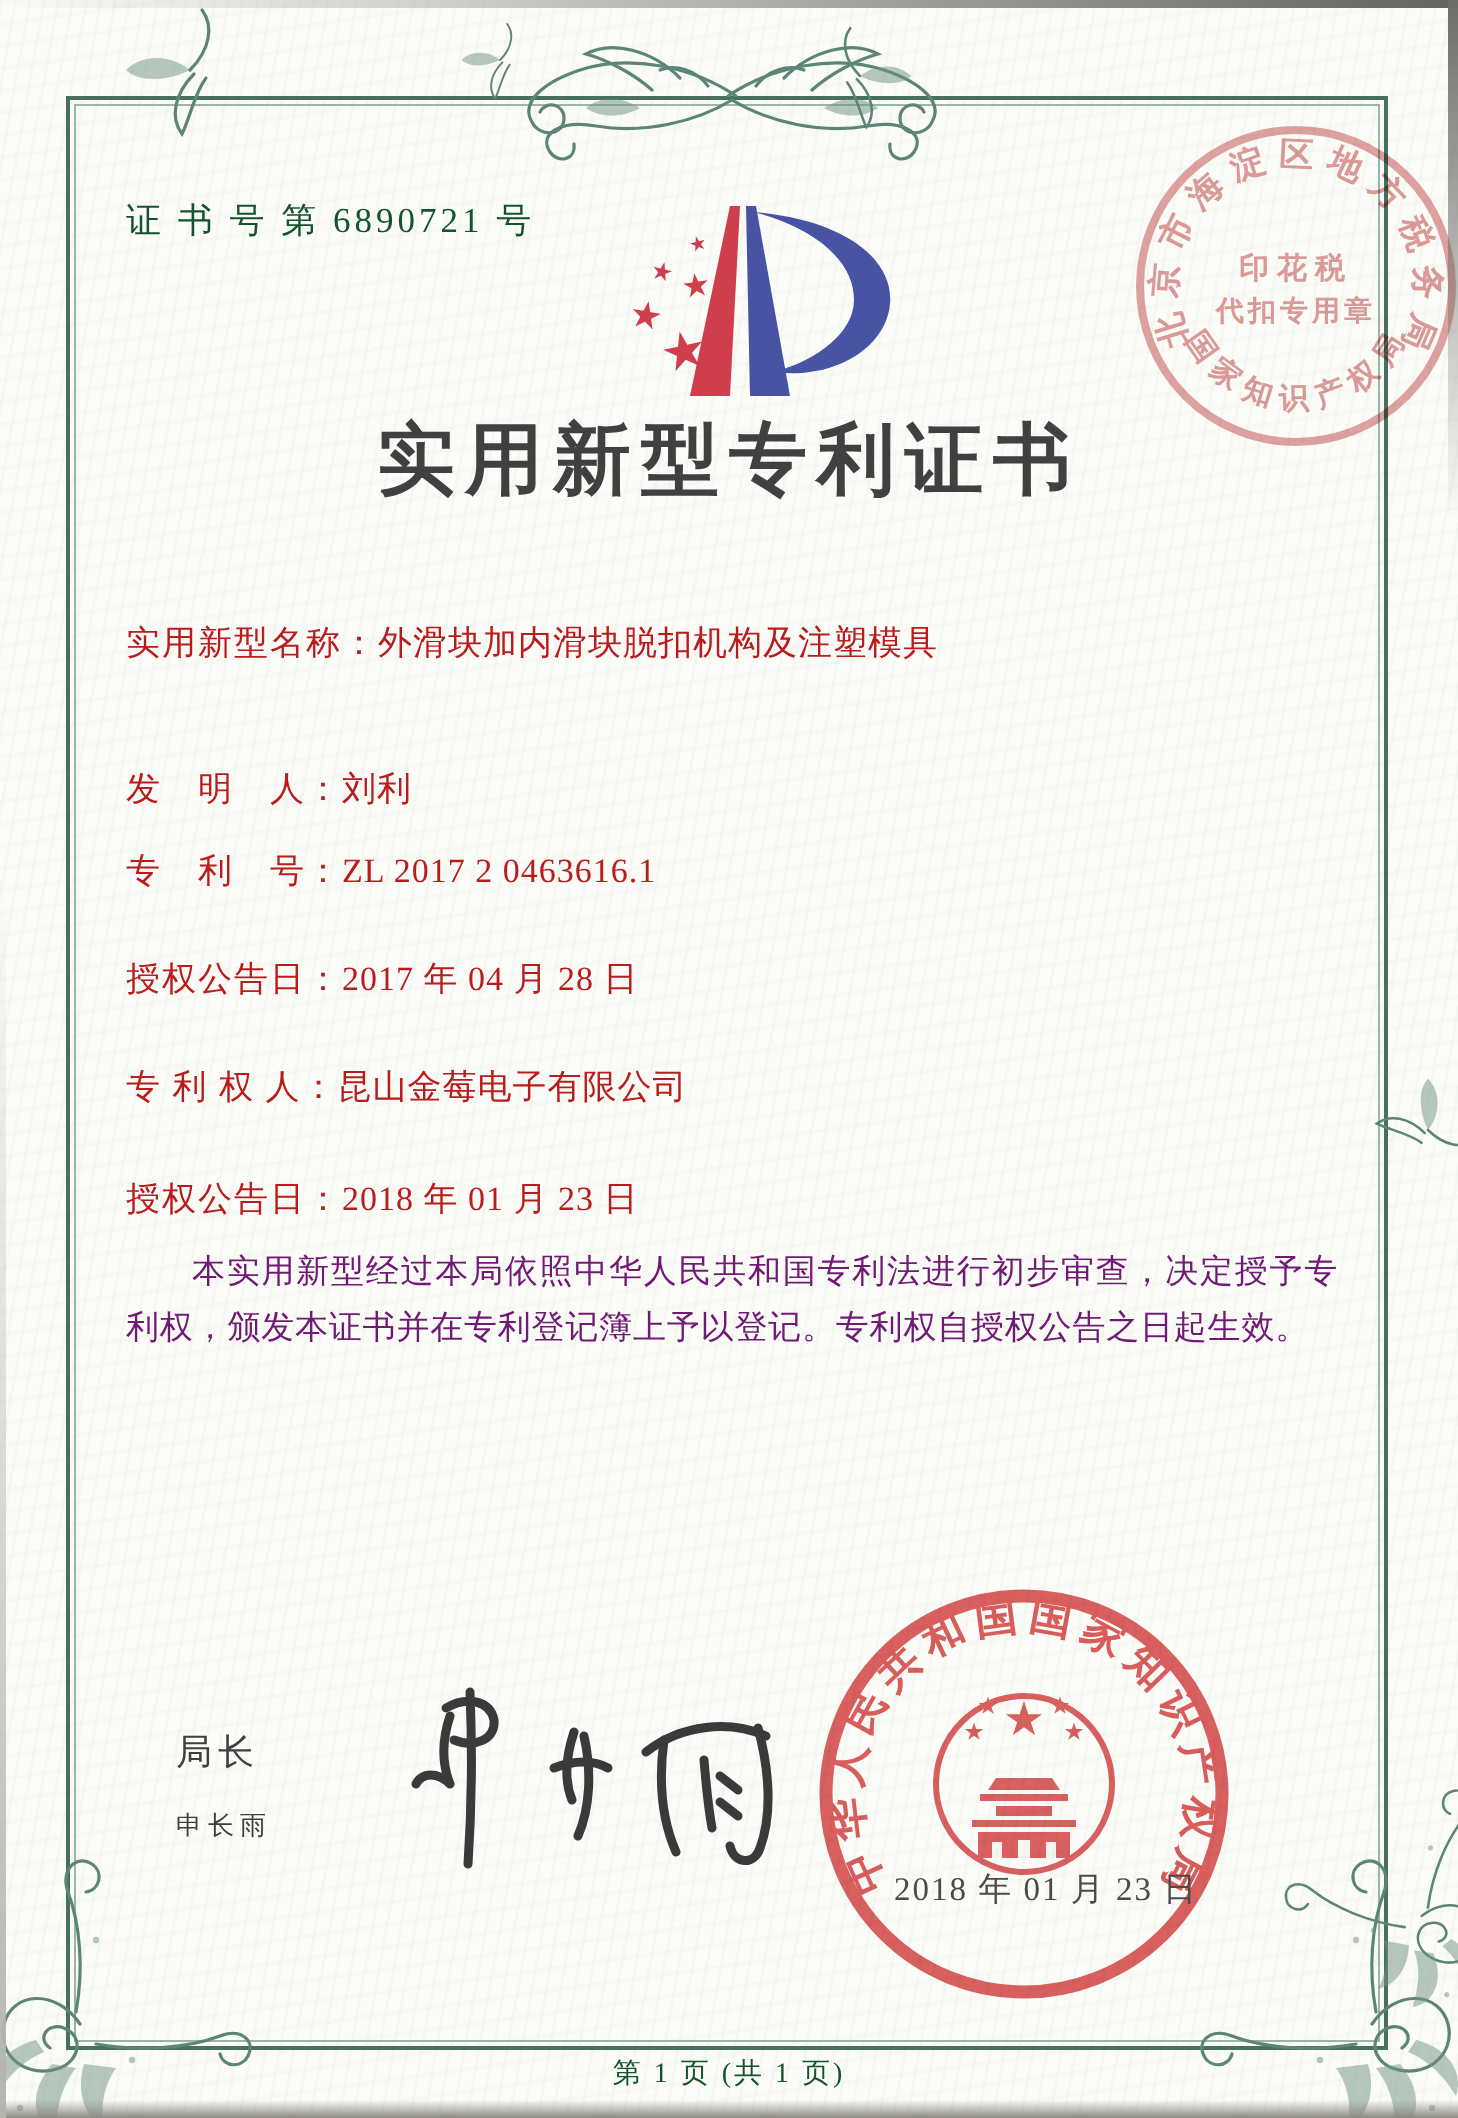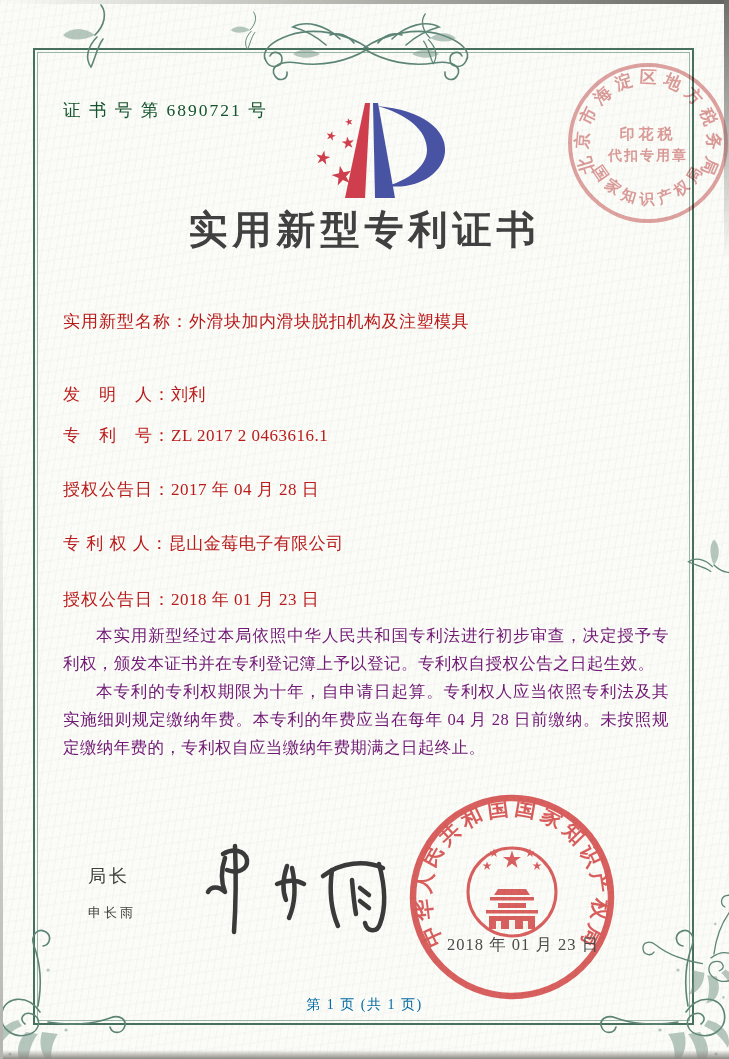--- a/index.html
+++ b/index.html
@@ -45,22 +45,22 @@
 
   .director-label{position:absolute;left:88px;top:864px;font-size:18px;letter-spacing:3px;color:#3f3f3f;}
   .director-name{position:absolute;left:88px;top:904px;font-size:13px;letter-spacing:3px;color:#3f3f3f;}
   .signature{position:absolute;left:195px;top:840px;}
 
   .seal{position:absolute;left:409px;top:794px;opacity:0.88;mix-blend-mode:multiply;}
   .seal-date{position:absolute;left:447px;top:934px;font-size:16.5px;color:#4a4a4a;
     letter-spacing:1px;z-index:5;white-space:nowrap;}
   .stamp{position:absolute;left:566px;top:61px;opacity:0.85;mix-blend-mode:multiply;}
 
-  .footer{position:absolute;left:0;top:996px;width:729px;text-align:center;
-    font-size:14px;color:#0369a1;letter-spacing:1.5px;}
+  .footer{position:absolute;left:0;top:1028px;width:729px;text-align:center;
+    font-size:14px;color:#14532d;letter-spacing:1.5px;}
 
   .ornaments{position:absolute;left:0;top:0;pointer-events:none;}
   .orn{stroke:#5d8577;stroke-width:1.6;fill:none;stroke-linecap:round;}
   .orn-fill{fill:#6f9284;stroke:none;opacity:0.5;}
 
   svg text{font-family:"Liberation Serif","DejaVu Serif",serif;}
 </style>
 </head>
 <body>
 
@@ -127,21 +127,20 @@
 
 <div class="field f0"><span class="lbl">实用新型名称：</span><span>外滑块加内滑块脱扣机构及注塑模具</span></div>
 <div class="field f1"><span class="lbl">发　明　人：</span><span>刘利</span></div>
 <div class="field f2"><span class="lbl">专　利　号：</span><span>ZL 2017 2 0463616.1</span></div>
 <div class="field f3"><span class="lbl">授权公告日：</span><span>2017 年 04 月 28 日</span></div>
 <div class="field f4"><span class="lbl">专 利 权 人：</span><span>昆山金莓电子有限公司</span></div>
 <div class="field f5"><span class="lbl">授权公告日：</span><span>2018 年 01 月 23 日</span></div>
 
 <div class="body-text">
   <p>本实用新型经过本局依照中华人民共和国专利法进行初步审查，决定授予专利权，颁发本证书并在专利登记簿上予以登记。专利权自授权公告之日起生效。</p>
-  <p>本专利的专利权期限为十年，自申请日起算。专利权人应当依照专利法及其实施细则规定缴纳年费。本专利的年费应当在每年 04 月 28 日前缴纳。未按照规定缴纳年费的，专利权自应当缴纳年费期满之日起终止。</p>
 </div>
 
 <div class="director-label">局长</div>
 <div class="director-name">申长雨</div>
 
 <svg class="signature" width="200" height="105" viewBox="0 0 200 105">
   <g stroke="#3a3a3a" stroke-width="4.5" fill="none" stroke-linecap="round" stroke-linejoin="round">
     <path d="M30,18 C26,30 26,42 30,52 C24,46 16,46 13,52"></path>
     <path d="M28,14 C38,8 50,10 52,20 C53,30 42,34 32,30"></path>
     <path d="M40,6 C41,30 41,62 39,92"></path>

